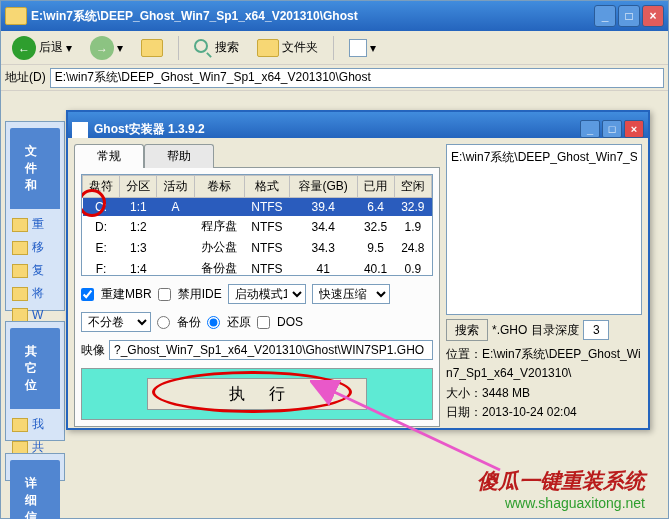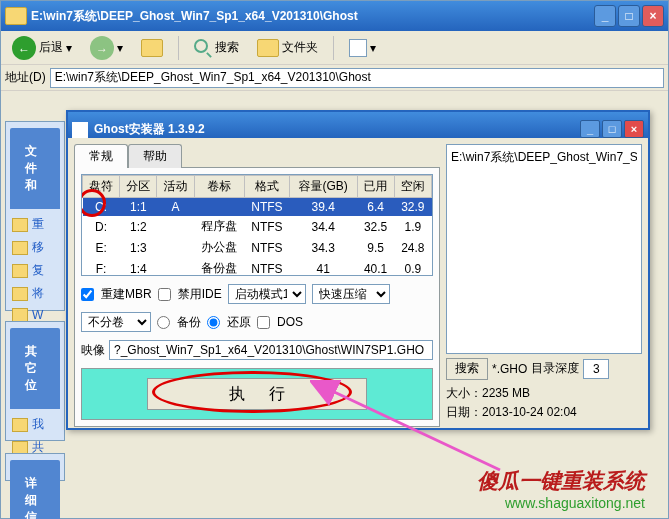--- a/index.html
+++ b/index.html
@@ -42,21 +42,21 @@
 .ghost-titlebar .gt-title { flex: 1; font-weight: bold; }
 .gt-btns { display: flex; gap: 2px; }
 .gt-btn { width: 20px; height: 18px; background: #5c9ae0; border: 1px solid #2a5c9a; border-radius: 2px; display: flex; align-items: center; justify-content: center; color: #fff; font-size: 11px; cursor: pointer; font-weight: bold; }
 .gt-btn.close { background: #e24b4b; }
 
 .ghost-body { display: flex; padding: 6px; gap: 6px; height: calc(100% - 26px); }
 .ghost-left { flex: 1; display: flex; flex-direction: column; }
 .ghost-right { width: 196px; display: flex; flex-direction: column; gap: 4px; }
 
 .tabs { display: flex; }
-.tab { padding: 3px 14px; background: #ece9d8; border: 1px solid #919b9c; border-bottom: none; border-radius: 3px 3px 0 0; cursor: pointer; position: relative; }
+.tab { padding: 3px 22px; background: #ece9d8; border: 1px solid #919b9c; border-bottom: none; border-radius: 3px 3px 0 0; cursor: pointer; position: relative; }
 .tab.active { background: #fcfcfc; z-index: 2; }
 .tab.inactive { background: #e8e8e8; }
 
 .tabpanel { border: 1px solid #919b9c; background: #fcfcfc; flex: 1; padding: 6px; display: flex; flex-direction: column; gap: 8px; margin-top: -1px; }
 
 .disk-table-wrap { border: 1px solid #7b9ebd; background: #fff; height: 102px; overflow: hidden; position: relative; }
 .disk-table { width: 100%; border-collapse: collapse; }
 .disk-table th { background: #ece9d8; border: 1px solid #c0c0c0; padding: 2px 3px; font-weight: normal; text-align: center; }
 .disk-table td { padding: 2px 3px; text-align: center; }
 .disk-table tr.selected td { background: #2a5cbd; color: #fff; }
@@ -325,21 +325,22 @@
       <div class="file-list">
         <div style="white-space:nowrap;overflow:hidden">E:\win7系统\DEEP_Ghost_Win7_Sp</div>
       </div>
       <div class="search-row">
         <button>搜索</button>
         <span>*.GHO</span>
         <span>目录深度</span>
         <input type="text" value="3" style="">
       </div>
       <div class="info-block">
-        <div><span>大小：</span><span>2235 MB</span></div>
+        <div><span>位置：</span><span style="word-break:break-all">E:\win7系统\DEEP_Ghost_Win7_Sp1_x64_V201310\</span></div>
+        <div><span>大小：</span><span>3448 MB</span></div>
         <div><span>日期：</span><span>2013-10-24  02:04</span></div>
       </div>
     </div>
   </div>
 </div>
 
 <svg class="arrow" style="left:310px;top:380px;width:200px;height:100px">
   <defs>
       <marker id="ah" markerWidth="10" markerHeight="10" refX="2" refY="5" orient="auto">
         <path d="M0,0 L10,5 L0,10 Z" fill="#e958c9"></path>

